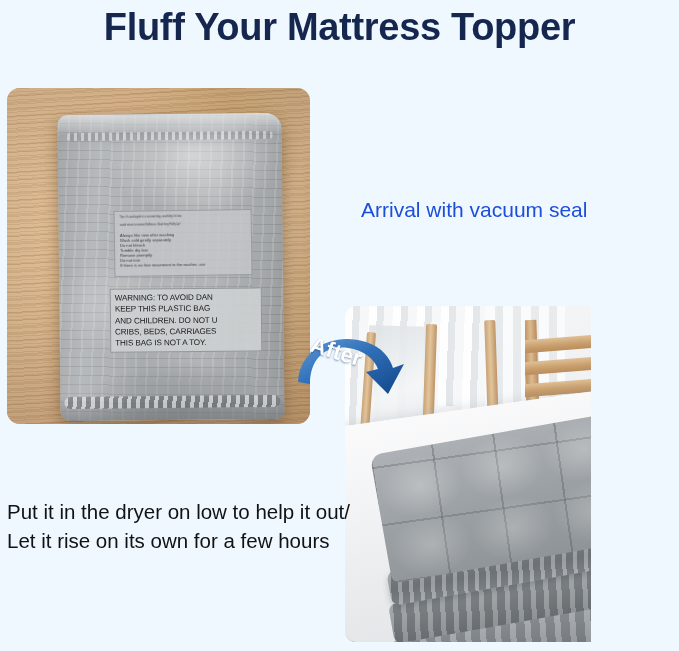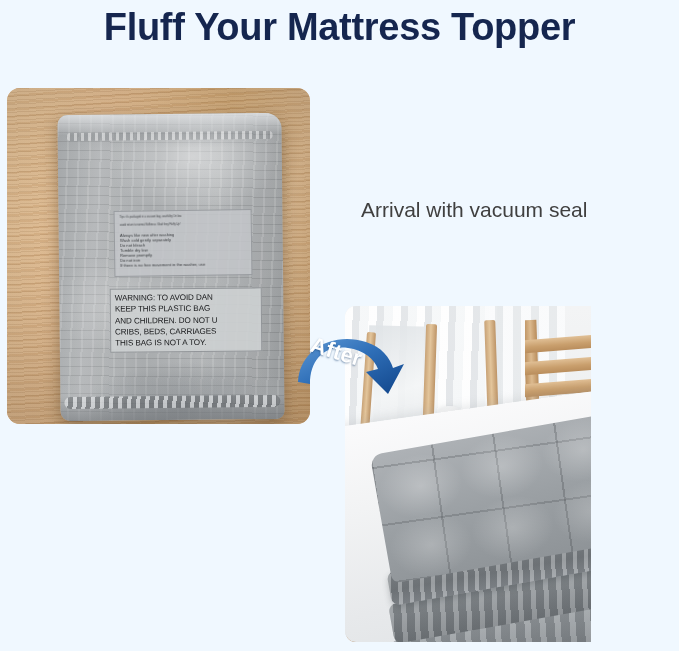--- a/index.html
+++ b/index.html
@@ -199,21 +199,21 @@
     white-space: nowrap;
     letter-spacing: -0.1px;
   }
 
   
   .caption-right {
     position: absolute;
     left: 361px;
     top: 198px;
     font-size: 21px;
-    color: #404040;
+    color: #1d4ed8;
     white-space: nowrap;
   }
 
   
   .caption-bottom {
     position: absolute;
     left: 7px;
     top: 497px;
     font-size: 20.5px;
     line-height: 29px;
@@ -545,14 +545,18 @@
           <stop offset="0%" stop-color="#5f9ad6"></stop>
           <stop offset="45%" stop-color="#2f6fb8"></stop>
           <stop offset="100%" stop-color="#11458a"></stop>
         </linearGradient>
       </defs>
       <path d="M2 52 C4 18, 38 2, 70 12 C86 17, 94 28, 97 38 L108 34 L92 64 L70 42 L82 39 C78 29, 68 20, 52 18 C28 15, 14 30, 14 54 Z" fill="url(#arrGrad)"></path>
     </svg>
     <div class="after-text">After</div>
   </div>
 
+  <div class="caption-bottom">
+    <div>Put it in the dryer on low to help it out/</div>
+    <div>Let it rise on its own for a few hours</div>
+  </div>
 
 </div>
 
 </body></html>

